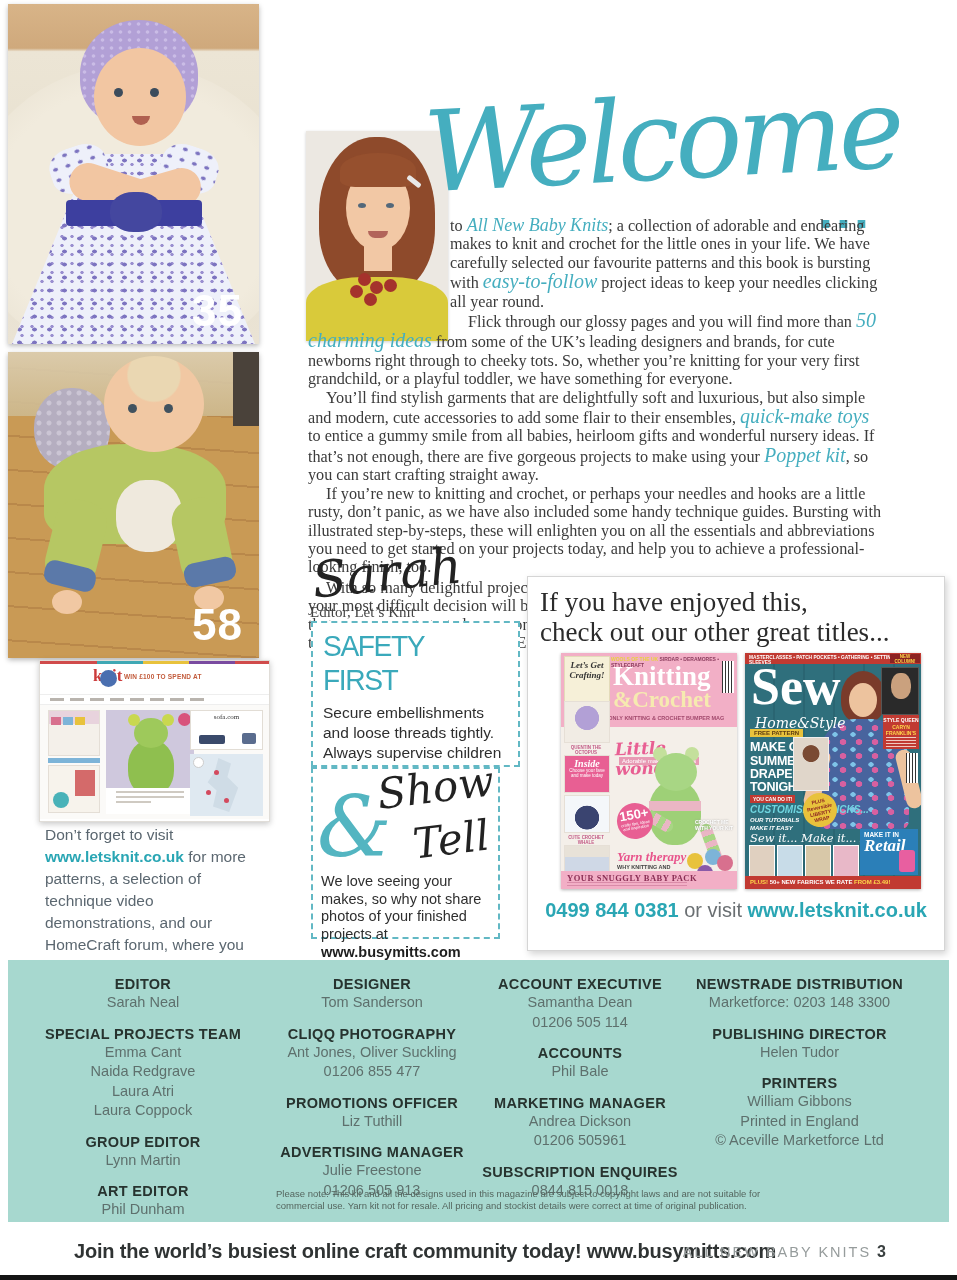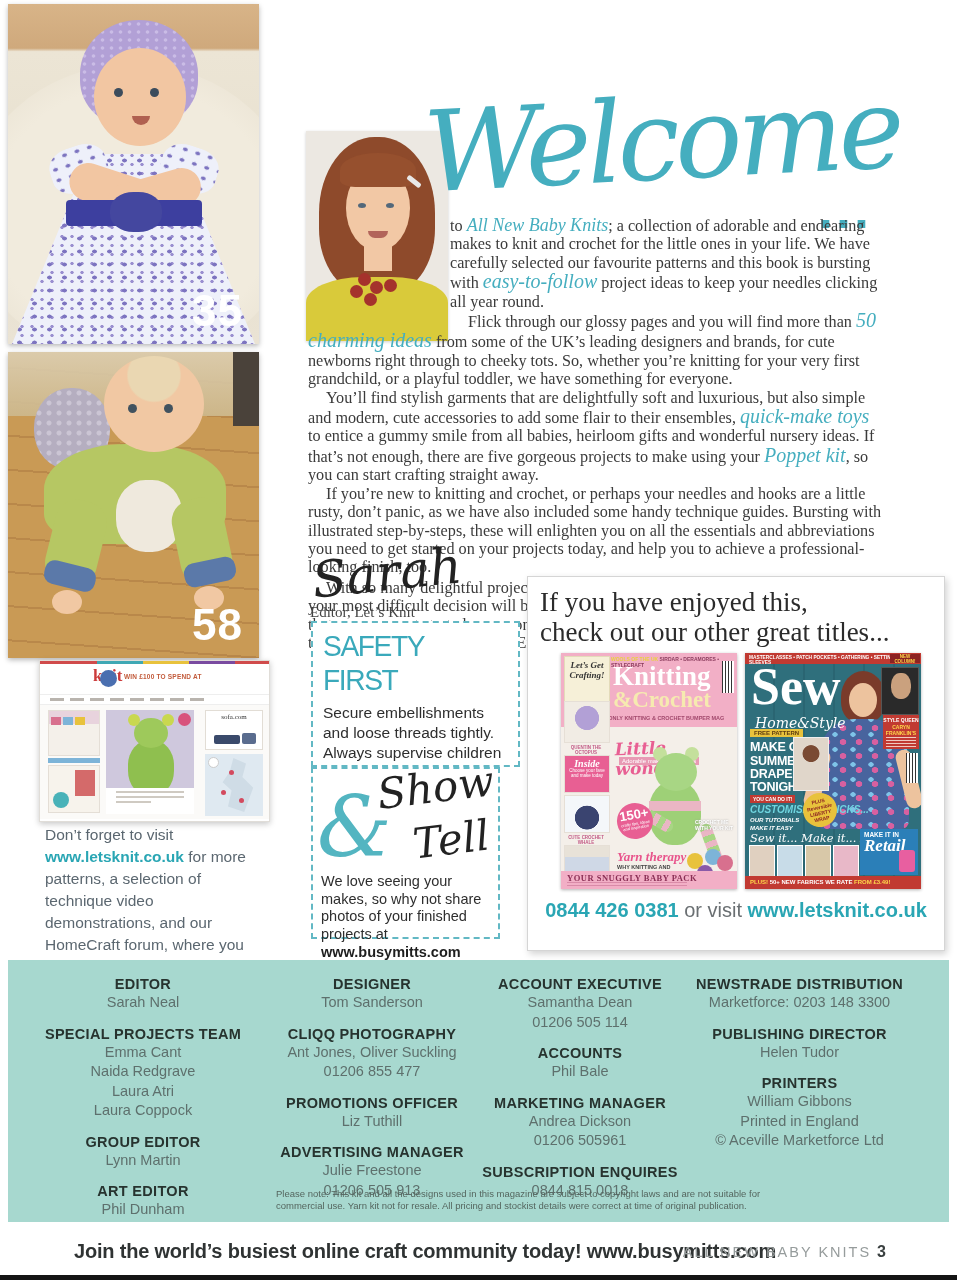--- a/index.html
+++ b/index.html
@@ -64,21 +64,21 @@
   .ws-mini2{height:46px;background:#f7f3ec;border:1px solid #e4ded6;position:relative;}
   .ws-circ{position:absolute;left:4px;bottom:4px;width:16px;height:16px;border-radius:50%;background:#49b2b8;}
   .ws-red{position:absolute;right:4px;top:4px;width:20px;height:26px;background:#d46a6a;}
   .ws-colC{position:absolute;left:66px;top:5px;width:88px;height:104px;background:#cfc8dd;overflow:hidden;}
   .ws-teddyB{position:absolute;left:22px;top:30px;width:46px;height:56px;border-radius:45%;background:#8fbf4f;}
   .ws-teddyH{position:absolute;left:28px;top:8px;width:34px;height:30px;border-radius:50%;background:#9ec95b;}
   .ws-teddyE{position:absolute;width:12px;height:12px;border-radius:50%;background:#c9d84f;}
   .ws-badge{position:absolute;right:3px;top:3px;width:13px;height:13px;border-radius:50%;background:#d8527c;}
   .ws-cap{position:absolute;left:0;bottom:0;width:88px;height:26px;background:#fff;}
   .ws-cap i{display:block;height:2px;background:#cfcac2;margin:3px 10px 0;}
-  .ws-colR{position:absolute;right:6px;top:5px;width:58px;height:104px;}
+  .ws-colR{position:absolute;right:6px;top:5px;width:73px;height:104px;}
   .ws-sofaBox{height:38px;background:#fff;border:1px solid #e2ddd5;position:relative;text-align:center;}
   .ws-sofaTxt{font-family:"Liberation Serif",serif;font-size:7px;color:#333;padding-top:2px;}
   .ws-sofa{position:absolute;left:8px;bottom:5px;width:26px;height:9px;border-radius:2px;background:#3a4a6b;}
   .ws-sofa2{position:absolute;right:6px;bottom:5px;width:14px;height:11px;border-radius:2px;background:#5a6c8e;}
   .ws-map{margin-top:4px;height:62px;background:#dfe9f1;position:relative;overflow:hidden;}
   .ws-land{position:absolute;left:14px;top:4px;width:36px;height:54px;background:#cfdce6;
      clip-path:polygon(40% 0,75% 10%,65% 35%,95% 55%,70% 100%,25% 90%,35% 60%,10% 45%,30% 25%);}
   .ws-dot{position:absolute;width:5px;height:5px;border-radius:50%;background:#d34a5e;}
   .ws-x{position:absolute;left:3px;top:3px;width:9px;height:9px;border-radius:50%;background:#fff;border:1px solid #ccc;}
 
@@ -488,21 +488,21 @@
         <div class="c2-retail">
           <div class="c2-retail1">MAKE IT IN</div>
           <div class="c2-retail2">Retail</div>
           <div class="c2-pinkfig"></div>
         </div>
         <div class="c2-foot"><b>PLUS! </b><span>50+ NEW FABRICS WE RATE </span><b>FROM £3.49!</b></div>
       </div>
     </div>
 
     <div class="sub-block">
-      <div class="sub-line2"><span class="sub-strong">0844 426 0381</span><span> or visit </span><span class="sub-strong">www.letsknit.co.uk</span></div>
+      <div class="sub-line2"><span class="sub-strong">0499 844 0381</span><span> or visit </span><span class="sub-strong">www.letsknit.co.uk</span></div>
     </div>
   </div>
 
   <div class="abs footer">
     <div class="credit-col" id="credit-col-1" style="left:27px;">
         <div class="credit-title">EDITOR</div>
         <div class="credit-line">Sarah Neal</div>
         <div class="credit-title">SPECIAL PROJECTS TEAM</div>
         <div class="credit-line">Emma Cant</div>
         <div class="credit-line">Naida Redgrave</div>

